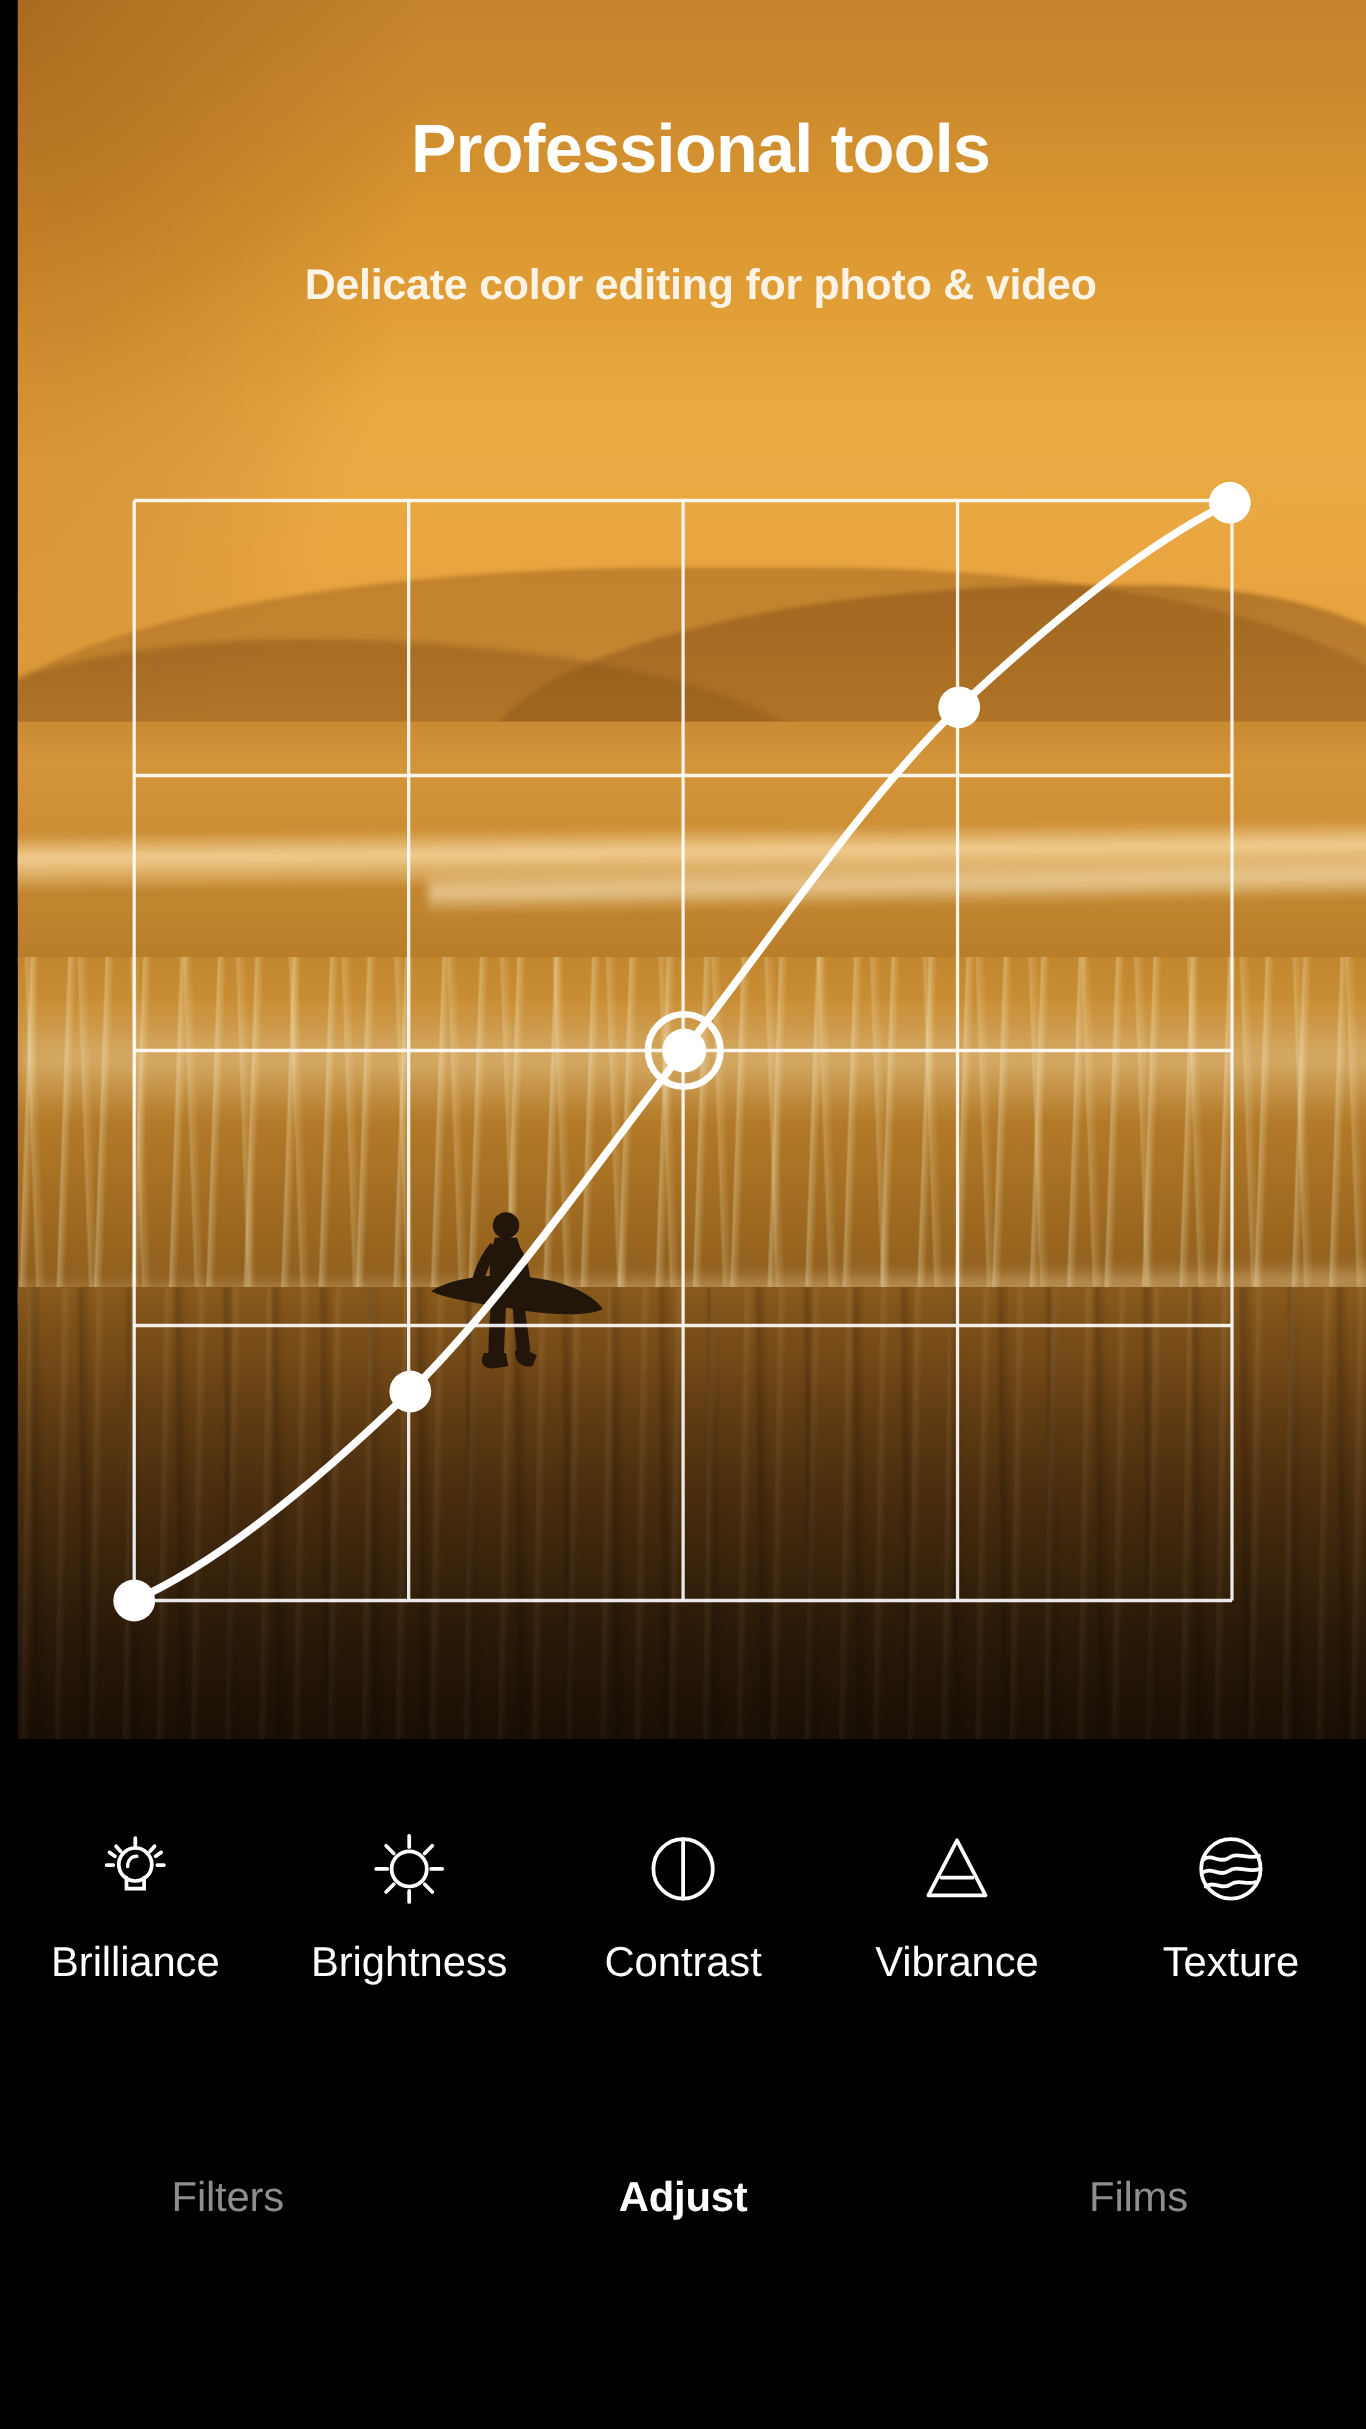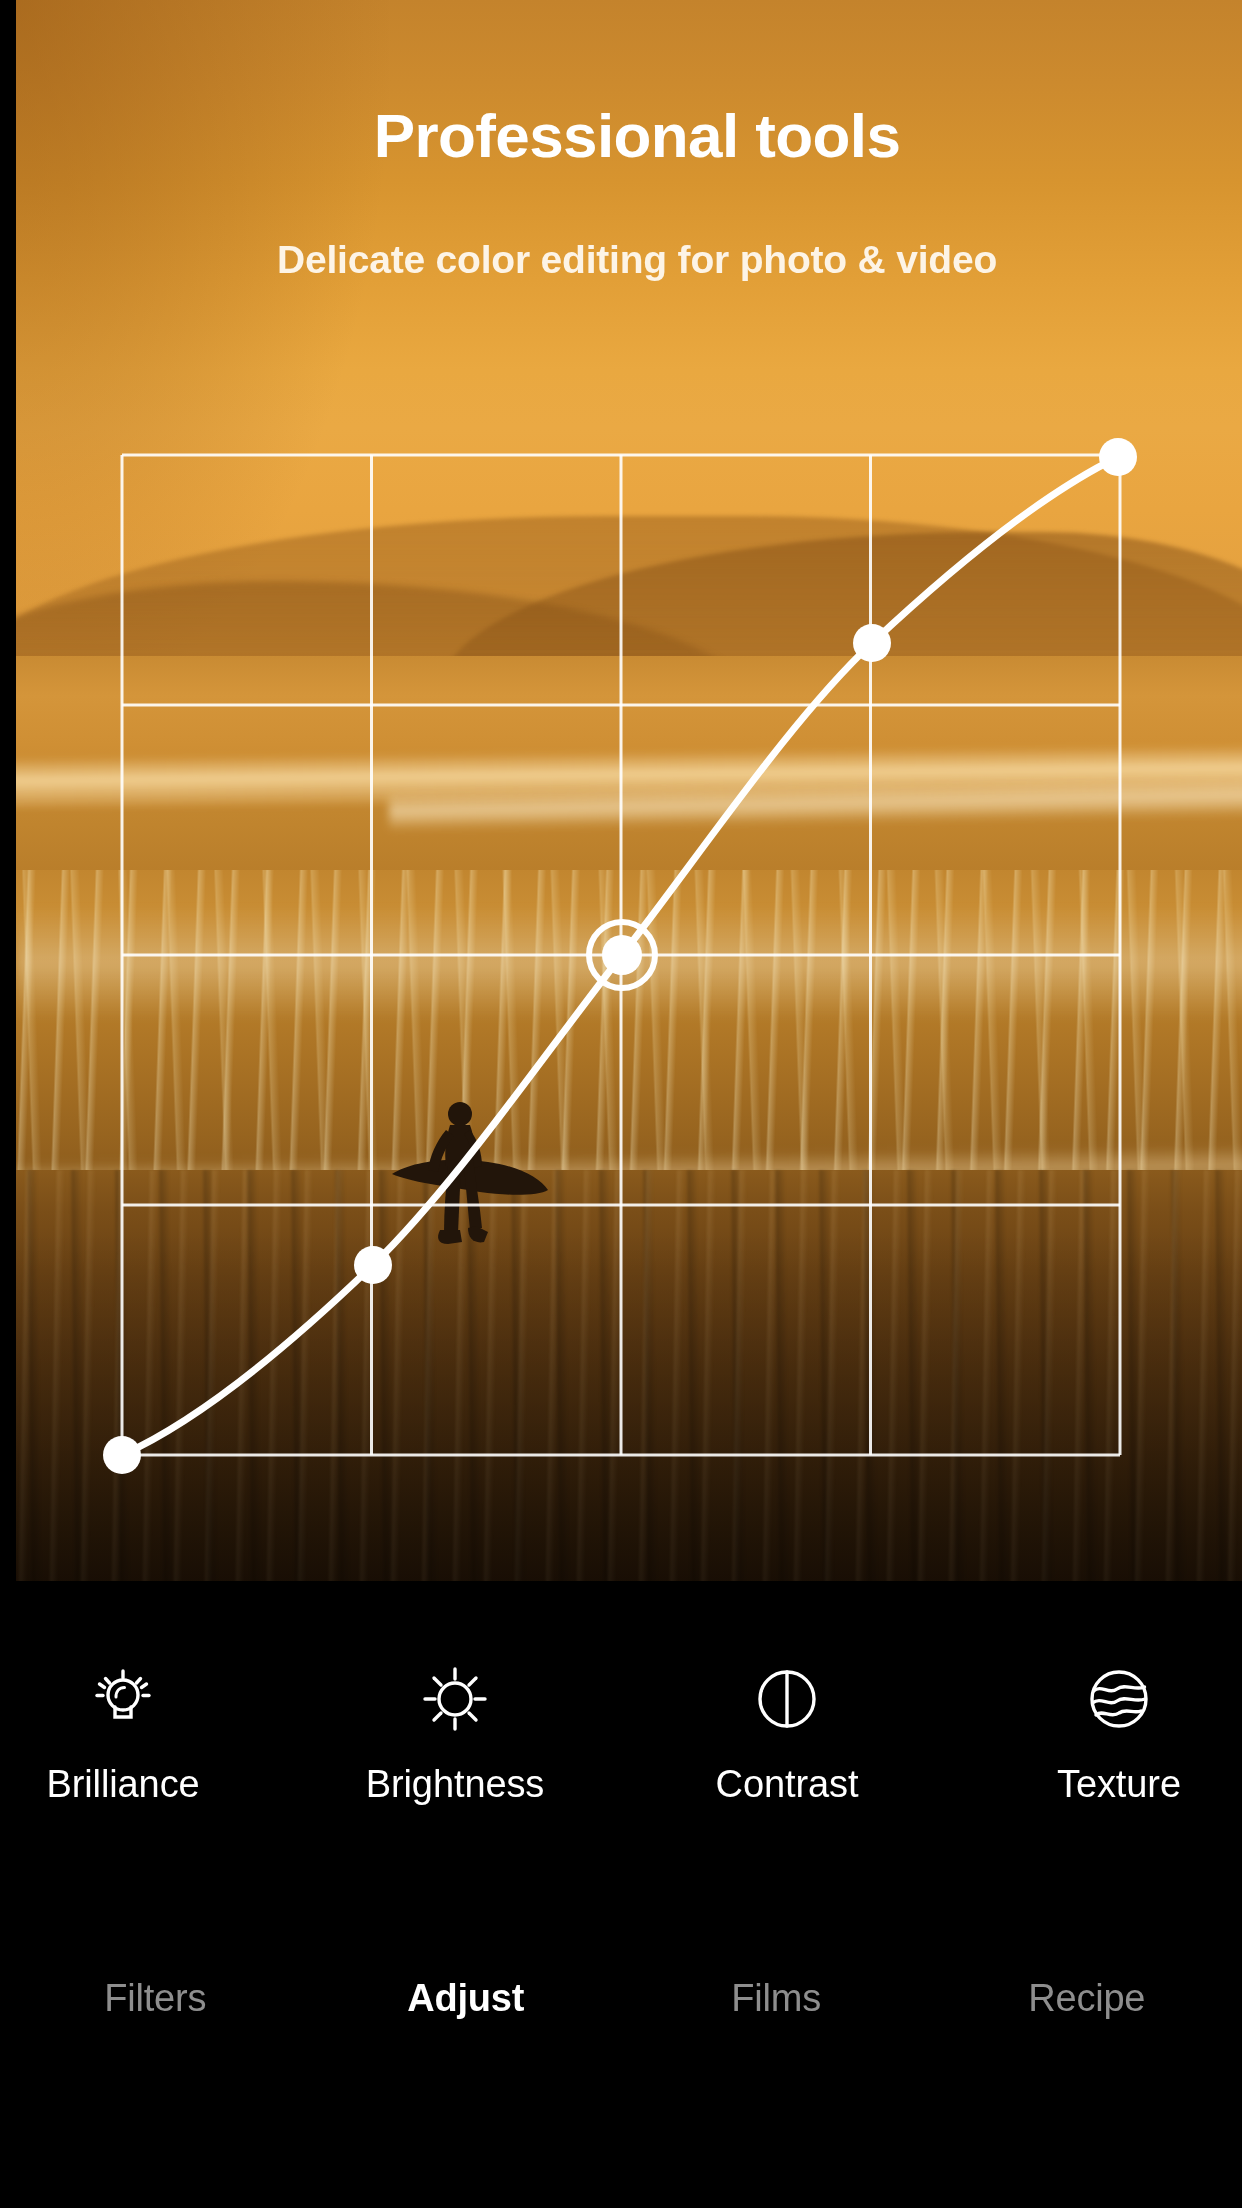--- a/index.html
+++ b/index.html
@@ -450,36 +450,44 @@
         <div class="tool-ic">
           <svg width="76" height="76" viewBox="0 0 76 76" fill="none" stroke="#ffffff" stroke-width="3.4" stroke-linecap="round">
             <circle cx="38" cy="38" r="27"></circle>
             <path d="M38 11 L38 65"></path>
           </svg>
         </div>
         <div class="tool-label">Contrast</div>
       </div>
 
 
+      <div class="tool-item">
+        <div class="tool-ic">
+          <svg width="76" height="76" viewBox="0 0 76 76" fill="none" stroke="#ffffff" stroke-width="3.4" stroke-linejoin="round" stroke-linecap="round">
+            <path d="M38 12 L64 62 L12 62 Z"></path>
+            <path d="M24 46 L52 46"></path>
+          </svg>
+        </div>
+        <div class="tool-label">Vibrance</div>
+      </div>
 
       <div class="tool-item">
         <div class="tool-ic">
           <svg width="76" height="76" viewBox="0 0 76 76" fill="none" stroke="#ffffff" stroke-width="3.4" stroke-linecap="round">
             <circle cx="38" cy="38" r="27"></circle>
             <path d="M12.5 30 C 20 23, 28 34, 36 28 C 44 22, 54 30, 63.5 26"></path>
             <path d="M11.5 42 C 20 35, 28 46, 36 40 C 44 34, 54 42, 64 38"></path>
             <path d="M15 54 C 22 48, 30 58, 38 52 C 45 47, 53 53, 60 50"></path>
           </svg>
         </div>
         <div class="tool-label">Texture</div>
       </div>
 
     </div>
   </div>
 
   <div class="tab-bar">
     <div class="tab">Filters</div>
     <div class="tab active">Adjust</div>
     <div class="tab">Films</div>
-    <div class="tab">Recipe</div>
   </div>
 
 </div>
 
 </body></html>

